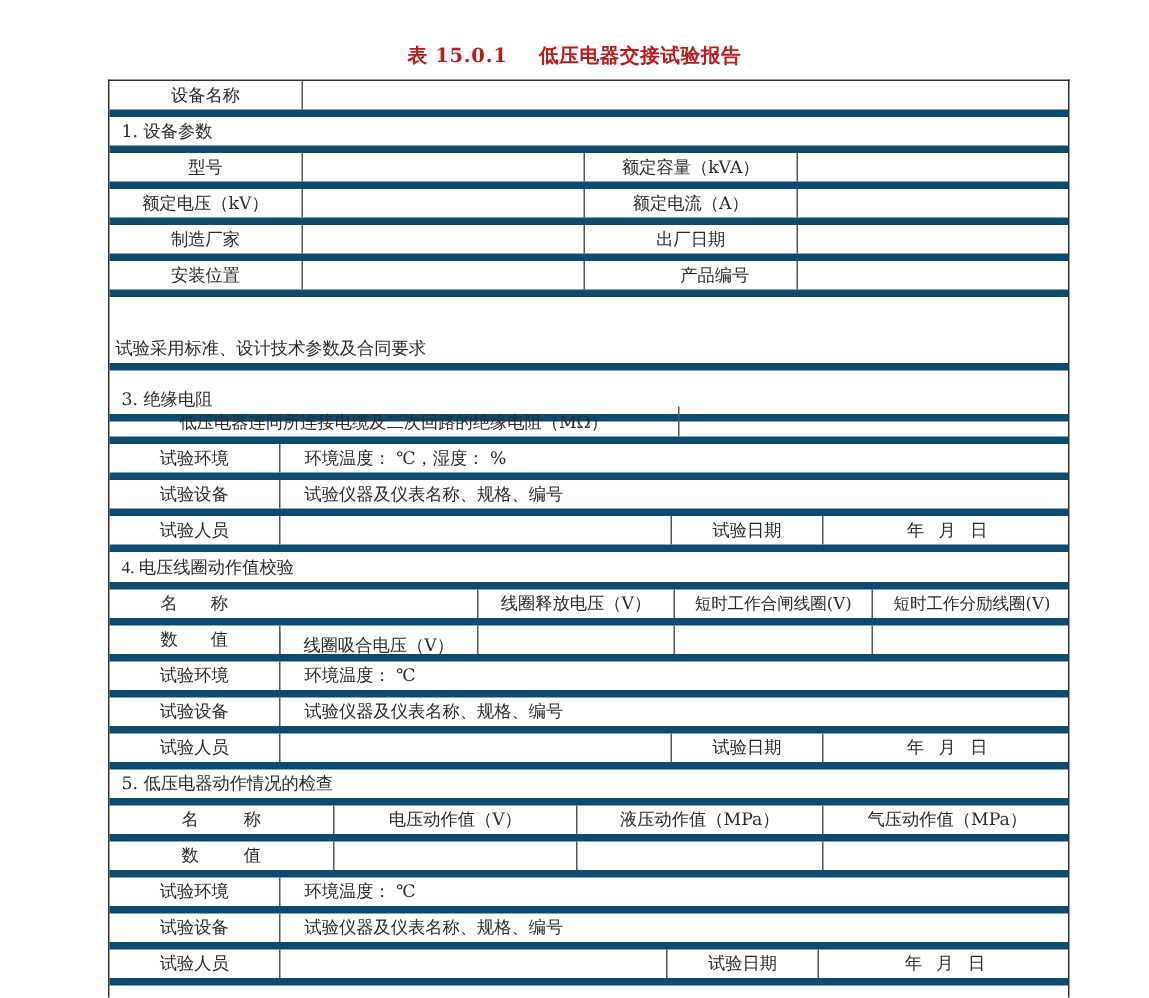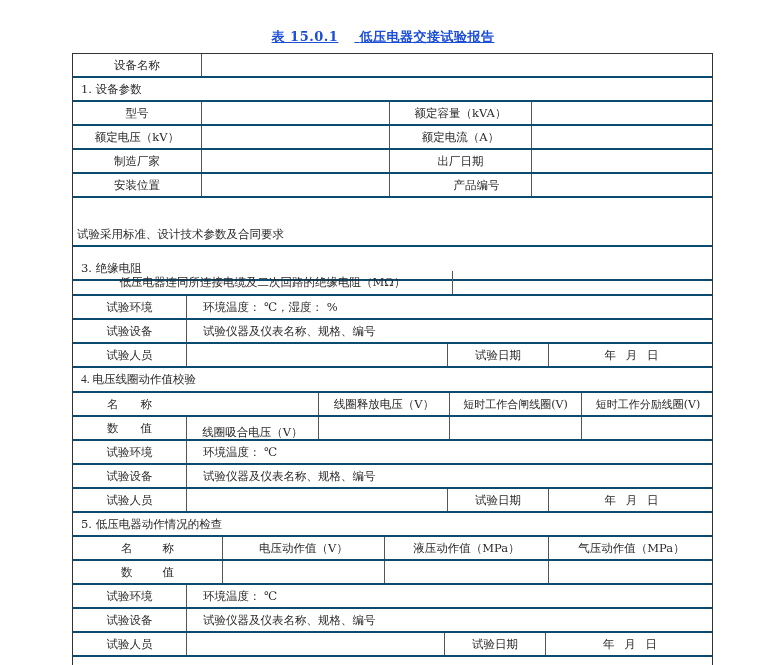--- a/index.html
+++ b/index.html
@@ -5,33 +5,32 @@
   html, body { margin: 0; padding: 0; }
   body {
     width: 766px; height: 665px; overflow: hidden;
     background: #ffffff;
     font-family: "DejaVu Serif", "Liberation Serif", serif;
     color: #2a2a2a;
     position: relative;
   }
   .title {
     position: absolute; left: 0; top: 28px; width: 766px;
-    text-align: center; font-size: 13px; font-weight: bold; color: #1d4ed8;
+    text-align: center; font-size: 13px; font-weight: bold; color: #b91c1c;
     letter-spacing: 0.5px;
-    text-decoration: underline;
   }
   .title .num { margin-right: 16px; }
   .sheet {
     position: absolute; left: 72px; top: 53px; width: 641px; height: 640px;
     border-left: 1.5px solid #333; border-right: 1.5px solid #333; border-top: 1.5px solid #333;
     box-sizing: border-box;
   }
   .row {
     position: absolute; left: 0; width: 100%;
-    border-bottom: 2px solid #0c4a6e; box-sizing: border-box;
+    border-bottom: 5px solid #0c4a6e; box-sizing: border-box;
   }
   .cell {
     position: absolute; top: 0; height: 100%;
     display: flex; align-items: center; justify-content: center;
     font-size: 11.5px; box-sizing: border-box; white-space: nowrap;
   }
   .cell.left { justify-content: flex-start; padding-left: 8px; }
   .bl { border-left: 1px solid #555; }
   .spaced { letter-spacing: 22px; padding-left: 22px; }
   .spaced2 { letter-spacing: 30px; padding-left: 30px; }

